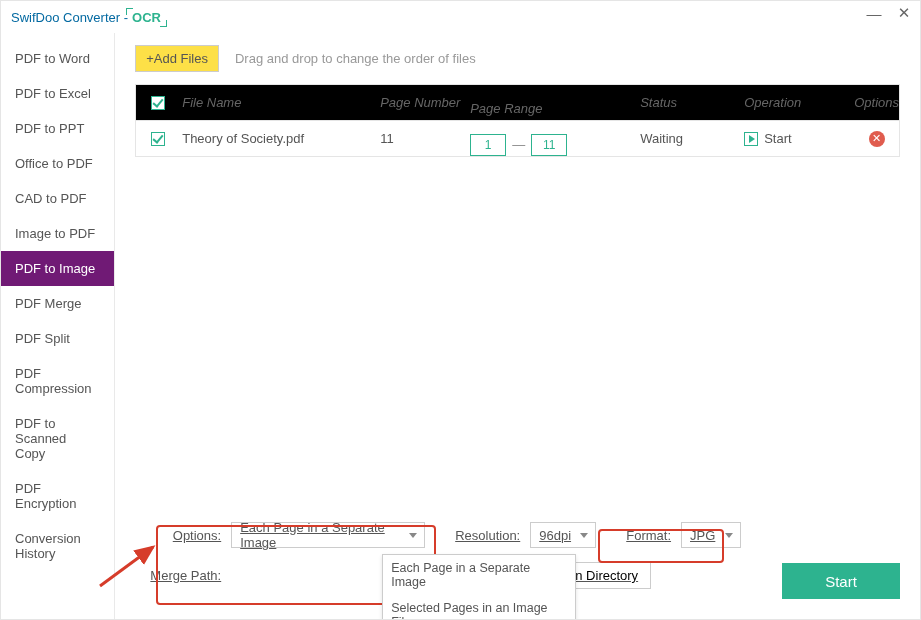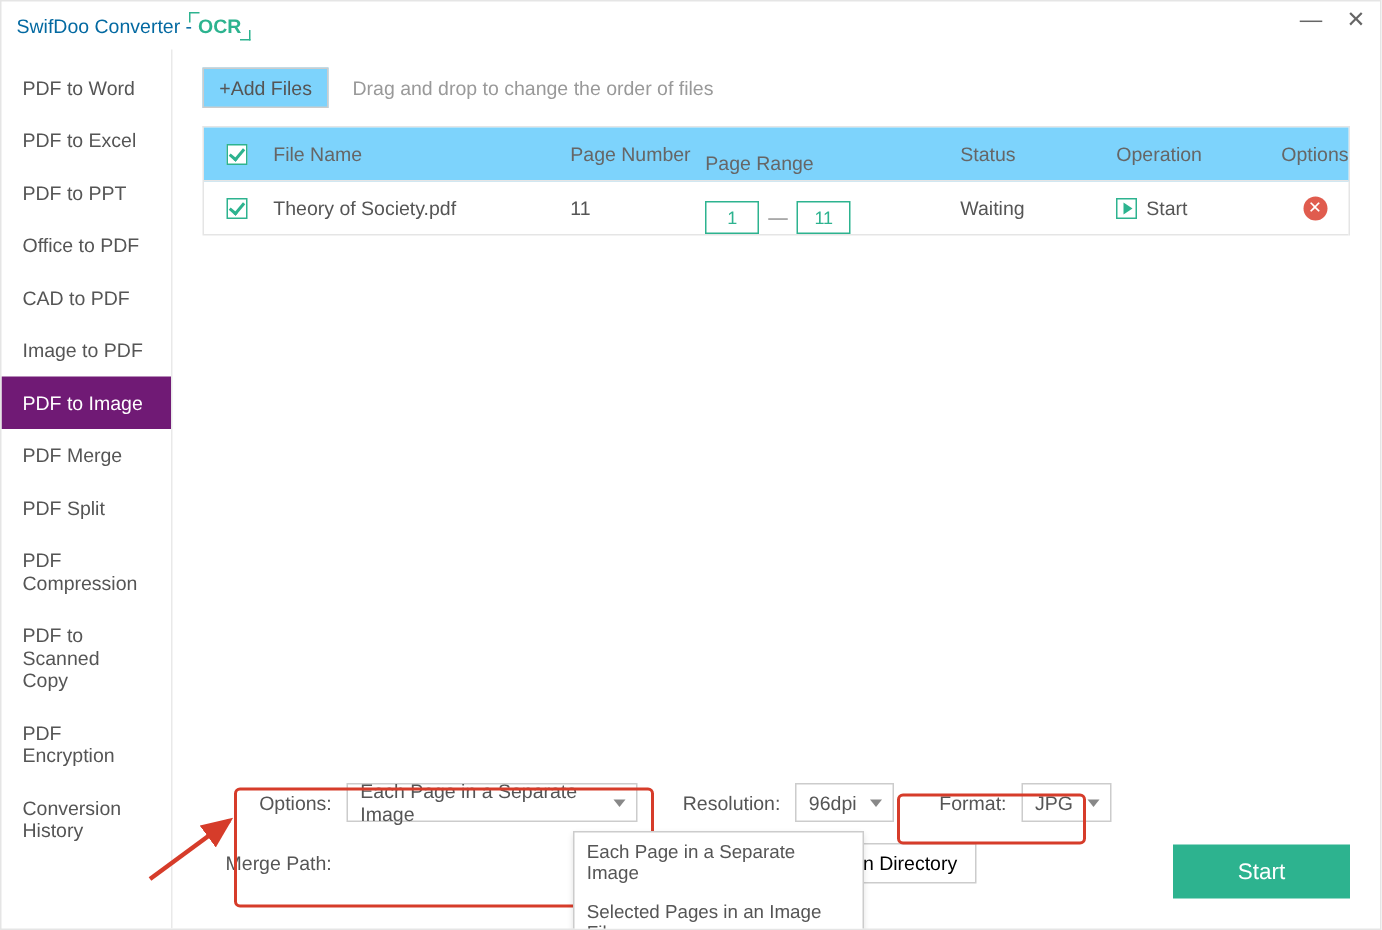--- a/index.html
+++ b/index.html
@@ -16,45 +16,45 @@
 
 
 .main { display:flex; height:calc(100% - 32px); }
 .sidebar { width:138px; border-right:1px solid #e9e9e9; padding-top:8px; }
 .sidebar .item { padding:10px 14px; color:#555; cursor:pointer; font-size:13px; }
 .sidebar .item.active { background:#701a75; color:#fff; }
 .content { flex:1; padding:12px 20px 0 20px; position:relative; display:flex; flex-direction:column; }
 
 
 .toprow { display:flex; align-items:center; gap:16px; margin-bottom:12px; }
-.btn-add { border:1px solid #ccc; padding:5px 10px; background:#7dd3fc; color:#555; font-size:13px; cursor:pointer; }
+.btn-add { border:1px solid #ccc; padding:5px 10px; background:#fde047; color:#555; font-size:13px; cursor:pointer; }
 .hint { color:#999; font-size:13px; }
 
 
 .table { border:1px solid #e5e5e5; border-bottom:none; }
 .thead, .trow { display:flex; align-items:center; height:36px; border-bottom:1px solid #e5e5e5; }
-.thead { background:#7dd3fc; color:#666; font-size:13px; }
+.thead { background:#000000; color:#666; font-size:13px;font-style:italic; }
 .col-check { width:44px; display:flex; justify-content:center; }
 .col-name  { width:200px; padding-left:2px; }
 .col-pnum  { width:90px; }
 .col-range { width:170px; display:flex; align-items:center; gap:6px;margin-top:12px; }
 .col-status{ width:104px; }
 .col-op    { width:110px; display:flex; align-items:center; gap:6px; }
 .col-del   { flex:1; text-align:center; }
 .checkbox { width:14px; height:14px; border:1px solid #2db38f; position:relative; cursor:pointer; background:#fff; }
 .checkbox::after { content:""; position:absolute; left:3px; top:0px; width:4px; height:8px; border-right:2px solid #2db38f; border-bottom:2px solid #2db38f; transform:rotate(40deg); }
 .page-input { width:36px; height:22px; border:1px solid #2db38f; color:#2db38f; text-align:center; font-size:12px; }
 .dash { color:#888; }
 .play-ic { width:14px; height:14px; border:1px solid #2db38f; display:inline-flex; align-items:center; justify-content:center; }
 .play-ic::after { content:""; border-left:6px solid #2db38f; border-top:4px solid transparent; border-bottom:4px solid transparent; margin-left:2px; }
 .del-ic { width:16px; height:16px; border-radius:50%; background:#e05c4e; color:#fff; display:inline-flex; align-items:center; justify-content:center; font-size:11px; cursor:pointer; }
 
 
 .bottom { margin-top:auto; padding:14px 0 16px 0; position:relative; }
-.row { display:flex; align-items:center; gap:10px; margin-bottom:14px; }
+.row { display:flex; align-items:center; gap:10px; margin-bottom:14px;text-decoration:underline; }
 .lbl { color:#555; min-width:86px; text-align:right; }
 .sel { border:1px solid #ccc; height:26px; display:inline-flex; align-items:center; padding:0 22px 0 8px; position:relative; background:#fff; cursor:pointer; font-size:13px; }
 .sel::after { content:""; position:absolute; right:7px; top:10px; border-left:4px solid transparent; border-right:4px solid transparent; border-top:5px solid #888; }
 .sel.options { width:194px; }
 .sel.res { width:66px; }
 .sel.fmt { width:60px; }
 .btn-out { border:1px solid #ccc; background:#fff; padding:5px 12px; font-size:13px; cursor:pointer; }
 .btn-start { position:absolute; right:0; bottom:20px; width:118px; height:36px; background:#2db38f; color:#fff; border:none; font-size:15px; cursor:pointer; }
 
 

